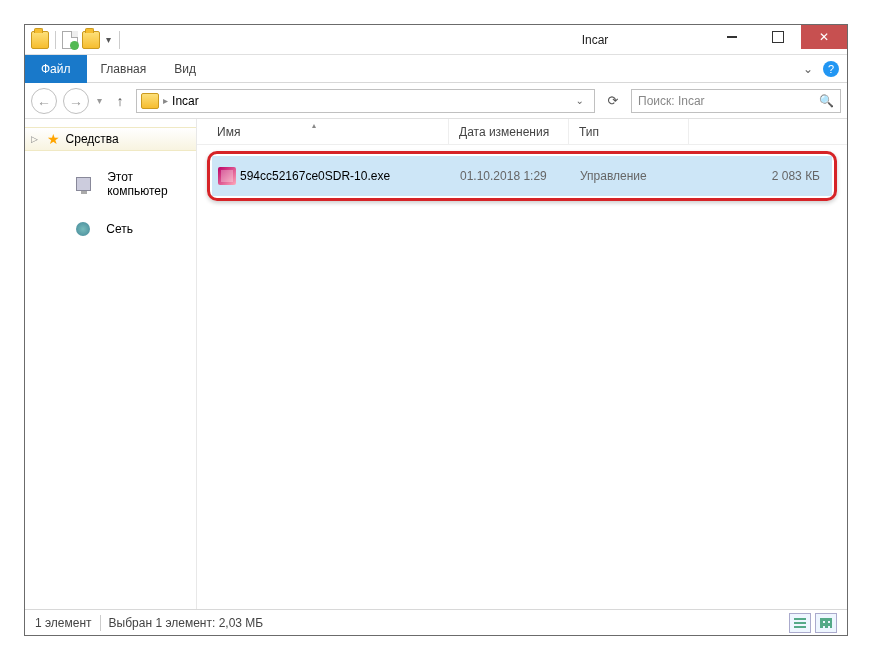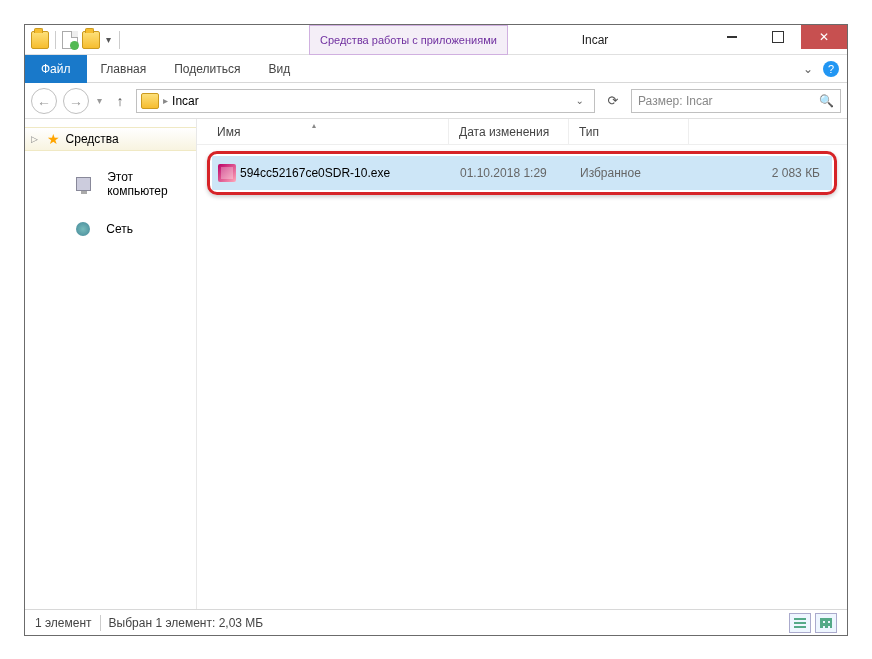--- a/index.html
+++ b/index.html
@@ -57,21 +57,21 @@
 .sb-item{padding:5px 6px 5px 26px;display:flex;align-items:center;gap:16px;}
 
 .content{flex:1;display:flex;flex-direction:column;}
 .colheaders{height:26px;display:flex;align-items:center;font-size:12px;color:#444;border-bottom:1px solid #eee;position:relative;}
 .ch{padding:0 10px;border-right:1px solid #eee;height:100%;display:flex;align-items:center;}
 .ch1{width:252px; padding-left:20px;} .ch2{width:120px;} .ch3{width:120px;} .ch4{flex:1;}
 .sort-arrow{position:absolute;left:115px;top:2px;font-size:8px;color:#888;}
 
 .filerow-wrap{padding:6px 10px;}
 .highlight-ring{border:3px solid #d62327;border-radius:10px;padding:2px;box-shadow:0 2px 4px rgba(0,0,0,.2);}
-.filerow{height:34px;background:#cde6f7;display:flex;align-items:center;font-size:12px;color:#444;}
+.filerow{height:40px;background:#cde6f7;display:flex;align-items:center;font-size:12px;color:#444;}
 .filerow .ico{width:18px;height:18px;margin:0 4px 0 6px;background:linear-gradient(135deg,#b06,#fab);border-radius:2px;position:relative;}
 .filerow .ico::after{content:"";position:absolute;inset:3px;background:#fff;opacity:.3;}
 .fr-name{width:220px;color:#000;}
 .fr-date{width:120px;color:#666;}
 .fr-type{width:120px;color:#666;}
 .fr-size{flex:1;text-align:right;padding-right:12px;color:#666;}
 
 .statusbar{height:26px;border-top:1px solid #d8d8d8;display:flex;align-items:center;font-size:12px;color:#444;padding:0 10px;gap:8px;}
 .statusbar .sep{width:1px;height:16px;background:#ccc;}
 .view-icons{margin-left:auto;display:flex;gap:4px;}
@@ -88,56 +88,52 @@
     <div class="qat">
       <div class="folder-ico"></div>
       <div class="sep" style="width:1px;height:18px;background:#ccc;margin:0 2px;"></div>
       <div class="doc-ico">
           <div class="check"></div>
         </div>
       <div class="folder-ico" style="position:relative;"></div>
       <div class="chev">▾</div>
       <div style="width:1px;height:18px;background:#ccc;margin:0 2px;"></div>
     </div>
-    <div class="title-tabs">
-      <div class="context-tab">Средства работы с приложениями</div>
-    </div>
     <div class="title-text">Incar</div>
     <div class="caption-btns">
       <div class="capbtn min"></div>
       <div class="capbtn max"></div>
       <div class="capbtn close"></div>
     </div>
   </div>
 
   <div class="ribbon">
     <div class="file-tab">Файл</div>
     <div class="tab">Главная</div>
-    <div class="tab">Поделиться</div>
     <div class="tab">Вид</div>
     <div class="right-ctl">
       <div class="chev">⌄</div>
       <div class="help">?</div>
     </div>
   </div>
 
   <div class="navbar">
     <div class="navbtn">←</div>
     <div class="navbtn">→</div>
     <div class="navbtn small">▾</div>
     <div class="uparrow">↑</div>
     <div class="breadcrumb">
       <div class="bc-folder"></div>
       <span class="bc-sep">▸</span>
       <span>Incar</span>
       <span class="bc-drop">⌄</span>
     </div>
     <div class="refresh">⟳</div>
     <div class="searchbox">
-      <span>Размер: Incar</span>
+      <span>Поиск: Incar</span>
       <span class="mag">🔍</span>
     </div>
   </div>
 
   <div class="body">
     <div class="sidebar">
       <div class="sb-sec fav">
         <span class="tri">▷</span>
         <span class="star">★</span>
         <span>Средства</span>
@@ -163,21 +159,21 @@
         <div class="ch ch2">Дата изменения</div>
         <div class="ch ch3">Тип</div>
       </div>
 
       <div class="filerow-wrap">
         <div class="highlight-ring">
           <div class="filerow">
             <div class="ico"></div>
             <div class="fr-name">594cc52167ce0SDR-10.exe</div>
             <div class="fr-date">01.10.2018 1:29</div>
-            <div class="fr-type">Избранное</div>
+            <div class="fr-type">Управление</div>
             <div class="fr-size">2 083 КБ</div>
           </div>
         </div>
       </div>
     </div>
   </div>
 
   <div class="statusbar">
     <span>1 элемент</span>
     <div class="sep"></div>

